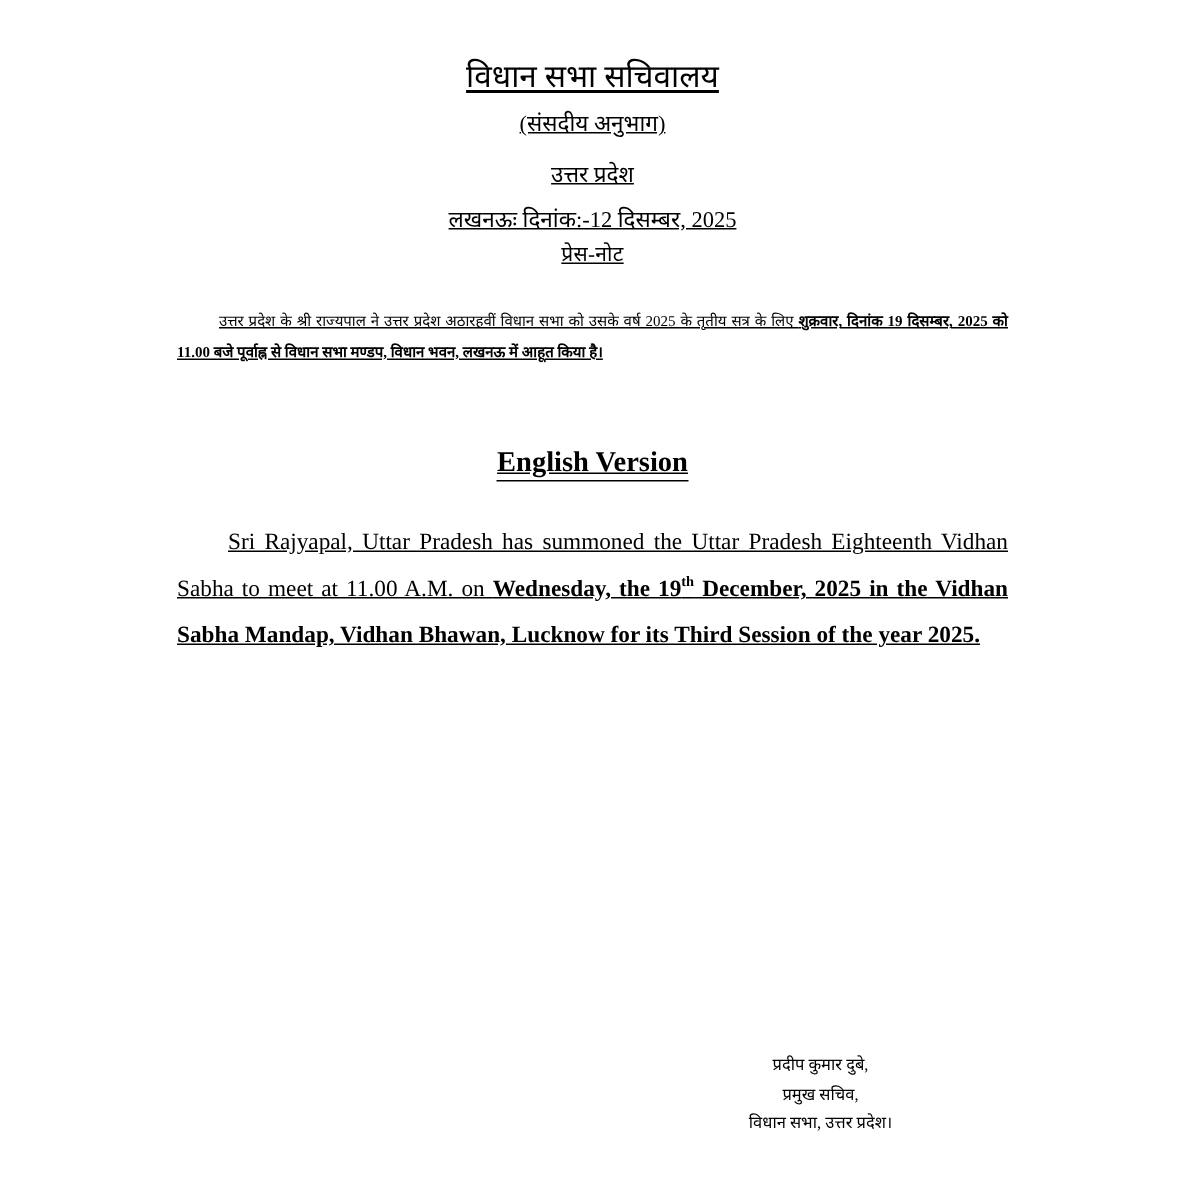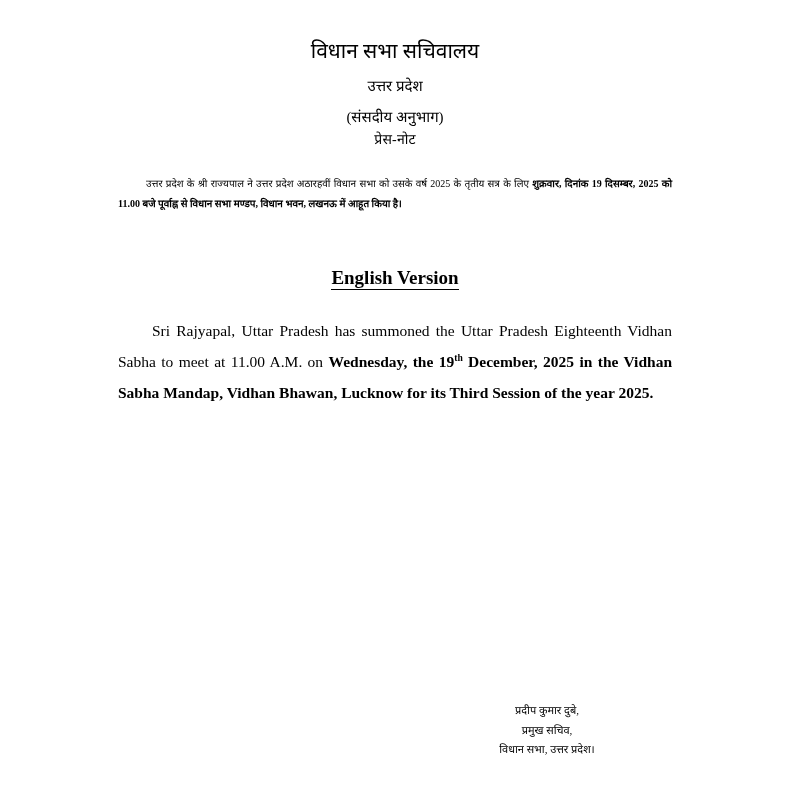--- a/index.html
+++ b/index.html
@@ -13,20 +13,21 @@
     font-family: "Liberation Serif", "DejaVu Serif", serif;
     color: #000000;
     overflow: hidden;
   }
   .page {
     position: relative;
     width: 790px;
     height: 795px;
     box-sizing: border-box;
     padding: 24px 118px 0 118px;
+    text-decoration: underline;
   }
   .hdr-title {
     text-align: center;
     font-size: 21px;
     font-weight: 400;
     line-height: 1.3;
     margin-top: 14px;
   }
   .hdr-line {
     text-align: center;
@@ -95,25 +96,26 @@
     white-space: nowrap;
   }
 </style>
 </head>
 <body>
 
 <div class="page">
 
   <div class="hdr-title">विधान सभा सचिवालय</div>
 
+  <div class="hdr-line tight">(संसदीय अनुभाग)</div>
+
   <div class="hdr-line">उत्तर प्रदेश</div>
 
-  <div class="hdr-line tight">(संसदीय अनुभाग)</div>
 
-
+  <div class="hdr-line tight">लखनऊः दिनांक:-12 दिसम्बर, 2025</div>
 
   <div class="press-note">प्रेस-नोट</div>
 
   <div class="hindi-body">
     <span class="indent"></span><span>उत्तर प्रदेश के श्री राज्यपाल ने उत्तर प्रदेश अठारहवीं विधान सभा को उसके वर्ष 2025 के तृतीय सत्र के लिए </span><span class="bold">शुक्रवार, दिनांक 19 दिसम्बर, 2025 को 11.00 बजे पूर्वाह्न से विधान सभा मण्डप, विधान भवन, लखनऊ में आहूत किया है।</span>
   </div>
 
   <div class="english-heading">
     <span>English Version</span>
   </div>

